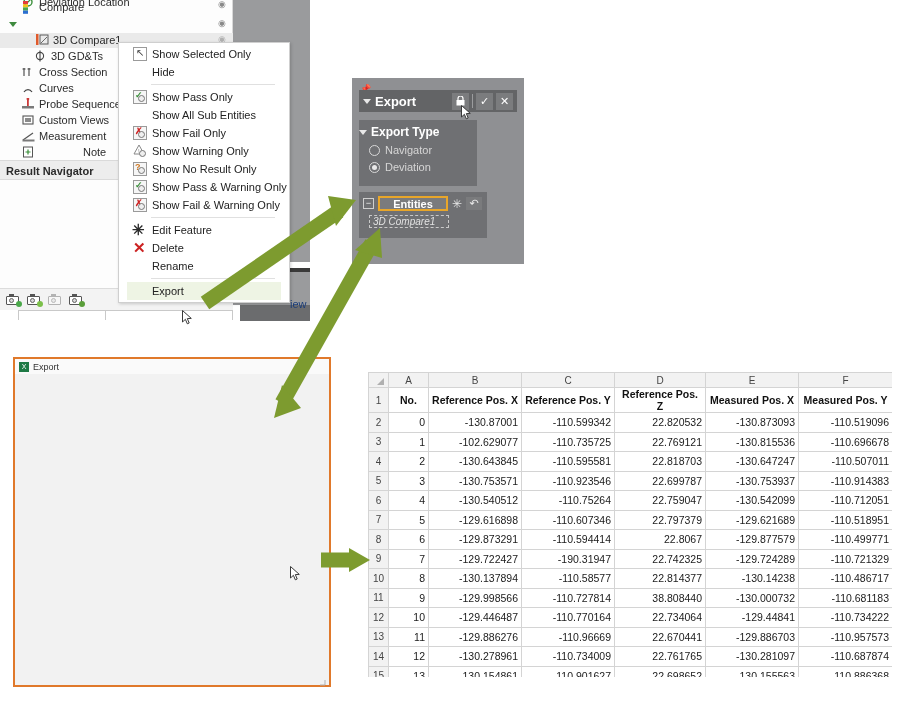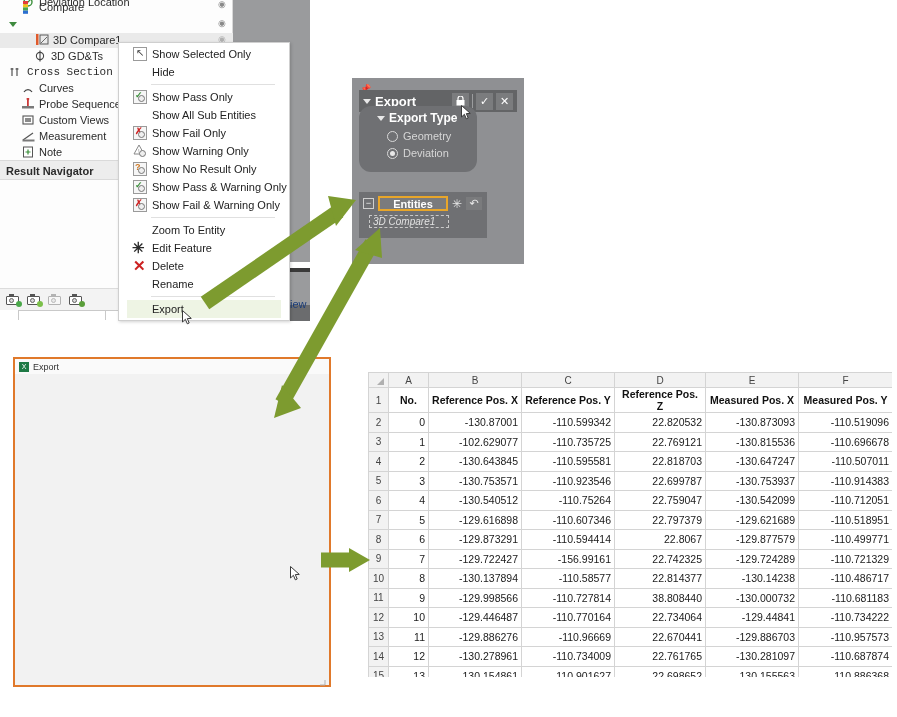--- a/index.html
+++ b/index.html
@@ -91,23 +91,22 @@
     position:absolute; left:7px; top:12px; width:158px; height:22px;
     background:#636466; display:flex; align-items:center; padding:0 4px;
   }
   .ep-title .tri{ width:0;height:0;border-left:4px solid transparent;border-right:4px solid transparent;border-top:5px solid #e8e8e8; margin-right:4px;}
   .ep-title .tt{ color:#ffffff; font-weight:bold; font-size:13px; }
   .ep-btns{ margin-left:auto; display:flex; align-items:center; gap:3px;}
   .ep-btn{ width:17px;height:17px; background:#7b7c7e; display:flex;align-items:center;justify-content:center; color:#fff; font-size:11px; }
   .ep-sep{ width:1px;height:14px; background:#9b9c9e;}
   .ep-pin{ position:absolute; left:8px; top:6px; font-size:9px; color:#dcdcdc; }
   .ep-sec{
-    position:absolute; left:7px; top:28px; width:118px; height:66px; background:#6f7073;
-    padding:5px 18px;
-    border-radius:12px;
+    position:absolute; left:7px; top:42px; width:118px; height:66px; background:#6f7073;
+    padding:5px 0;
   }
   .ep-sec .hd{ display:flex; align-items:center; color:#fff; font-weight:bold; font-size:12px; }
   .ep-sec .hd .tri{ width:0;height:0;border-left:4px solid transparent;border-right:4px solid transparent;border-top:5px solid #e8e8e8; margin-right:4px;}
   .radio-row{ display:flex; align-items:center; margin:5px 0 0 10px; font-size:11px; color:#d6d6d6; }
   .radio{ width:11px;height:11px;border:1.5px solid #d8d8d8;border-radius:50%;margin-right:5px; position:relative; flex:0 0 auto;}
   .radio.on::after{ content:""; position:absolute; left:2px; top:2px; width:5px;height:5px;border-radius:50%; background:#e8e8e8;}
   .ep-ent{
     position:absolute; left:7px; top:114px; width:128px; height:46px; background:#6f7073; padding:4px;
   }
   .ent-row{ display:flex; align-items:center; gap:4px; }
@@ -207,21 +206,21 @@
 
   <div class="tree-row" style="top:49px; left:34px;">
     <span class="ico">
       <svg width="12" height="12" viewBox="0 0 12 12">
           <circle cx="6" cy="6" r="3.6" fill="none" stroke="#444" stroke-width="1.1"></circle>
           <line x1="6" y1="0.6" x2="6" y2="11.4" stroke="#444" stroke-width="1.1"></line>
         </svg>
     </span>
     <span>3D GD&amp;Ts</span>
   </div>
-  <div class="tree-row" style="top:65px; left:10px;font-family:Liberation Mono, monospace;">
+  <div class="tree-row" style="top:65px; left:22px;">
     <span class="ico">
       <svg width="12" height="12" viewBox="0 0 12 12">
           <path d="M2 10 L2 2 M0.5 3 L3.5 3" stroke="#444" stroke-width="1.1" fill="none"></path>
           <path d="M7 10 L7 2 M5.5 3 L8.5 3" stroke="#444" stroke-width="1.1" fill="none"></path>
         </svg>
     </span>
     <span>Cross Section</span>
   </div>
   <div class="tree-row" style="top:81px; left:22px;">
     <span class="ico">
@@ -252,21 +251,21 @@
   </div>
   <div class="tree-row" style="top:129px; left:22px;justify-content:flex-end;">
     <span class="ico">
       <svg width="13" height="12" viewBox="0 0 13 12">
           <path d="M1 10 L11 3" stroke="#555" stroke-width="1.2" fill="none"></path>
           <rect x="0.5" y="9.5" width="12" height="2" fill="#7a7a7a"></rect>
         </svg>
     </span>
     <span>Measurement</span>
   </div>
-  <div class="tree-row" style="top:145px; left:22px;">
+  <div class="tree-row" style="top:145px; left:22px;gap:44px;">
     <span class="ico">
       <svg width="12" height="12" viewBox="0 0 12 12">
           <rect x="1.5" y="1" width="9" height="10" fill="#fff" stroke="#555" stroke-width="1"></rect>
           <path d="M6 3.5 L6 8.5 M3.5 6 L8.5 6" stroke="#3a8f3a" stroke-width="1.2"></path>
         </svg>
     </span>
     <span>Note</span>
   </div>
 
   <div id="result-nav">Result Navigator</div>
@@ -378,24 +377,20 @@
       <span class="filt-ico">
           <span class="mk" style="color:#cc2222;">✗</span>
           <span class="dot"></span>
         </span>
     </span>
     <span class="cm-label">Show Fail &amp; Warning Only</span>
   </div>
 
   <div class="cm-sep"></div>
 
-  <div class="cm-item">
-    <span class="cm-ico"></span>
-    <span class="cm-label">Zoom To Entity</span>
-  </div>
   <div class="cm-item">
     <span class="cm-ico">
         <span class="star-ico">✳</span>
       </span>
     <span class="cm-label">Edit Feature</span>
   </div>
   <div class="cm-item">
     <span class="cm-ico">
         <span class="x-ico">✕</span>
       </span>
@@ -438,21 +433,21 @@
     </span>
   </div>
 
   <div class="ep-sec">
     <div class="hd">
       <span class="tri"></span>
       <span>Export Type</span>
     </div>
     <div class="radio-row">
       <span class="radio"></span>
-      <span>Geometry</span>
+      <span>Navigator</span>
     </div>
     <div class="radio-row">
       <span class="radio on"></span>
       <span>Deviation</span>
     </div>
   </div>
 
   <div class="ep-ent">
     <div class="ent-row">
       <span class="ent-minus">−</span>
@@ -584,21 +579,21 @@
           <td class="num">-129.873291</td>
           <td class="num">-110.594414</td>
           <td class="num">22.8067</td>
           <td class="num">-129.877579</td>
           <td class="num">-110.499771</td>
         </tr>
       <tr>
           <td class="rh">9</td>
           <td class="no">7</td>
           <td class="num">-129.722427</td>
-          <td class="num">-156.99161</td>
+          <td class="num">-190.31947</td>
           <td class="num">22.742325</td>
           <td class="num">-129.724289</td>
           <td class="num">-110.721329</td>
         </tr>
       <tr>
           <td class="rh">10</td>
           <td class="no">8</td>
           <td class="num">-130.137894</td>
           <td class="num">-110.58577</td>
           <td class="num">22.814377</td>

